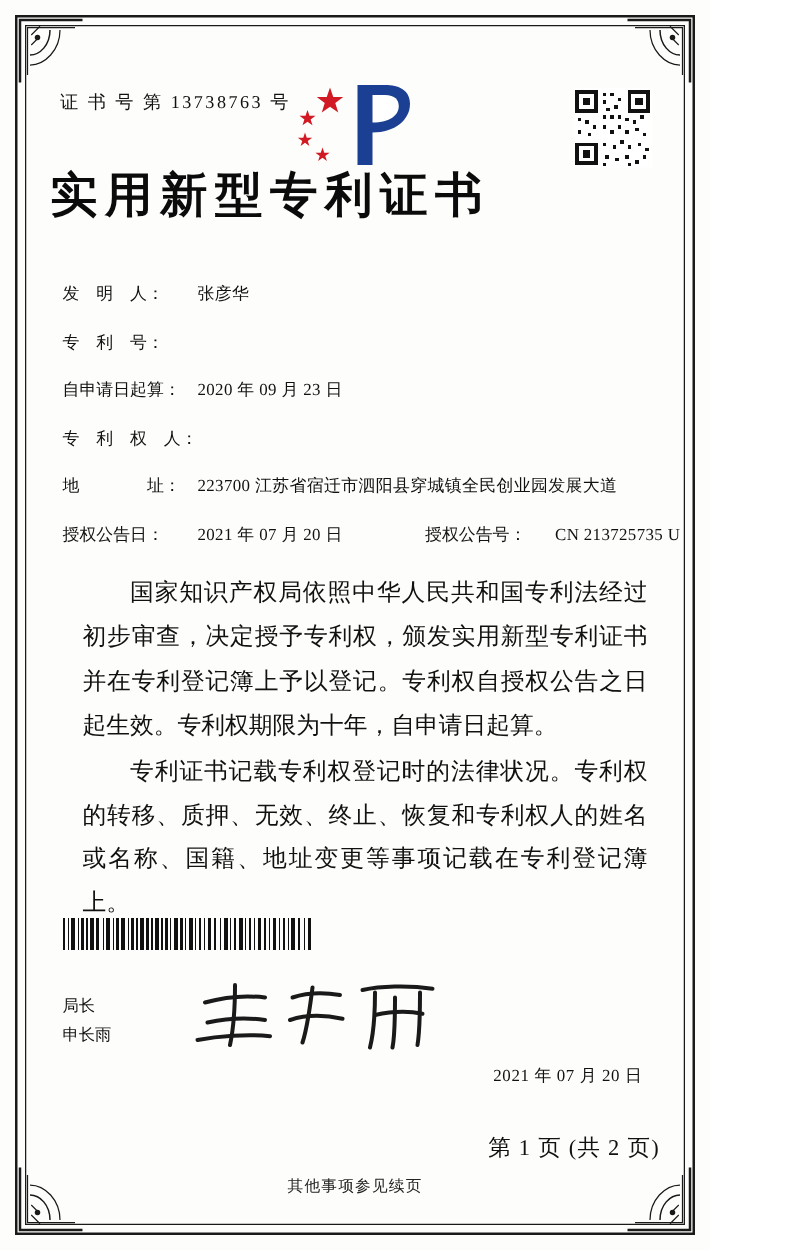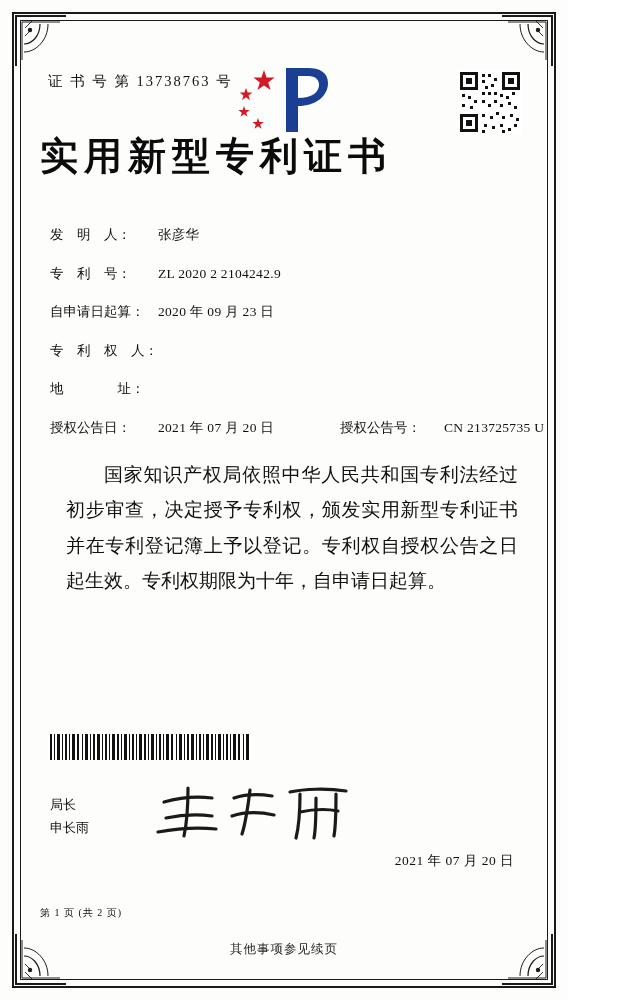--- a/index.html
+++ b/index.html
@@ -181,22 +181,22 @@
     top: 818px;
     font-size: 13.5px;
     letter-spacing: 0.5px;
   }
 
   .page-no {
     position: absolute;
     left: 0;
     right: 0;
     top: 872px;
-    text-align: left;
-    font-size: 10px;
+    text-align: right;
+    font-size: 18px;
     letter-spacing: 1px;
   }
 
   .footer-note {
     position: absolute;
     left: 0;
     right: 0;
     bottom: 8px;
     text-align: center;
     font-size: 12.5px;
@@ -333,47 +333,48 @@
     <div class="fields">
 
 
       <div class="field-row">
         <span class="field-label">发　明　人：</span>
         <span class="field-value">张彦华</span>
       </div>
 
       <div class="field-row">
         <span class="field-label">专　利　号：</span>
-        <span class="field-value">ZL 2020 2 2104242.9</span>
       </div>
 
       <div class="field-row">
         <span class="field-label">自申请日起算：</span>
         <span class="field-value">2020 年 09 月 23 日</span>
       </div>
 
       <div class="field-row">
         <span class="field-label">专　利　权　人：</span>
       </div>
 
       <div class="field-row">
         <span class="field-label">地　　　　址：</span>
+        <span class="field-value">223700 江苏省宿迁市泗阳县穿城镇全民创业园发展大道</span>
       </div>
 
       <div class="field-row two-col">
         <span class="field-label">授权公告日：</span>
         <span class="field-value">2021 年 07 月 20 日</span>
         <span class="field-label-2">授权公告号：</span>
         <span class="field-value">CN 213725735 U</span>
       </div>
 
     </div>
 
     <div class="paragraphs">
       <p>国家知识产权局依照中华人民共和国专利法经过初步审查，决定授予专利权，颁发实用新型专利证书并在专利登记簿上予以登记。专利权自授权公告之日起生效。专利权期限为十年，自申请日起算。</p>
+      <p>专利证书记载专利权登记时的法律状况。专利权的转移、质押、无效、终止、恢复和专利权人的姓名或名称、国籍、地址变更等事项记载在专利登记簿上。</p>
     </div>
 
     <div class="barcode">
       <svg width="200" height="26" viewBox="0 0 200 26" shape-rendering="crispEdges">
         <g fill="#111111">
           <rect x="0" y="0" width="2" height="26"></rect>
             <rect x="4" y="0" width="1" height="26"></rect>
           <rect x="7" y="0" width="3" height="26"></rect>
             <rect x="12" y="0" width="1" height="26"></rect>
           <rect x="15" y="0" width="2" height="26"></rect>

